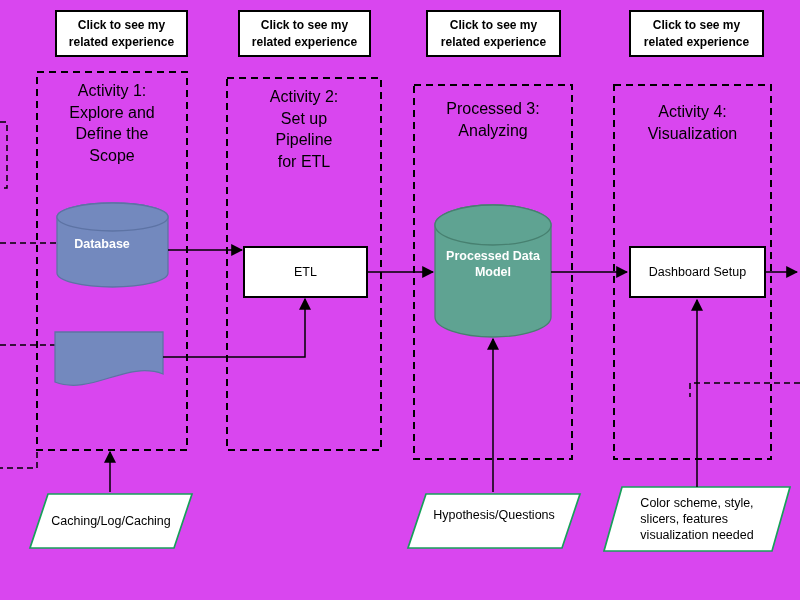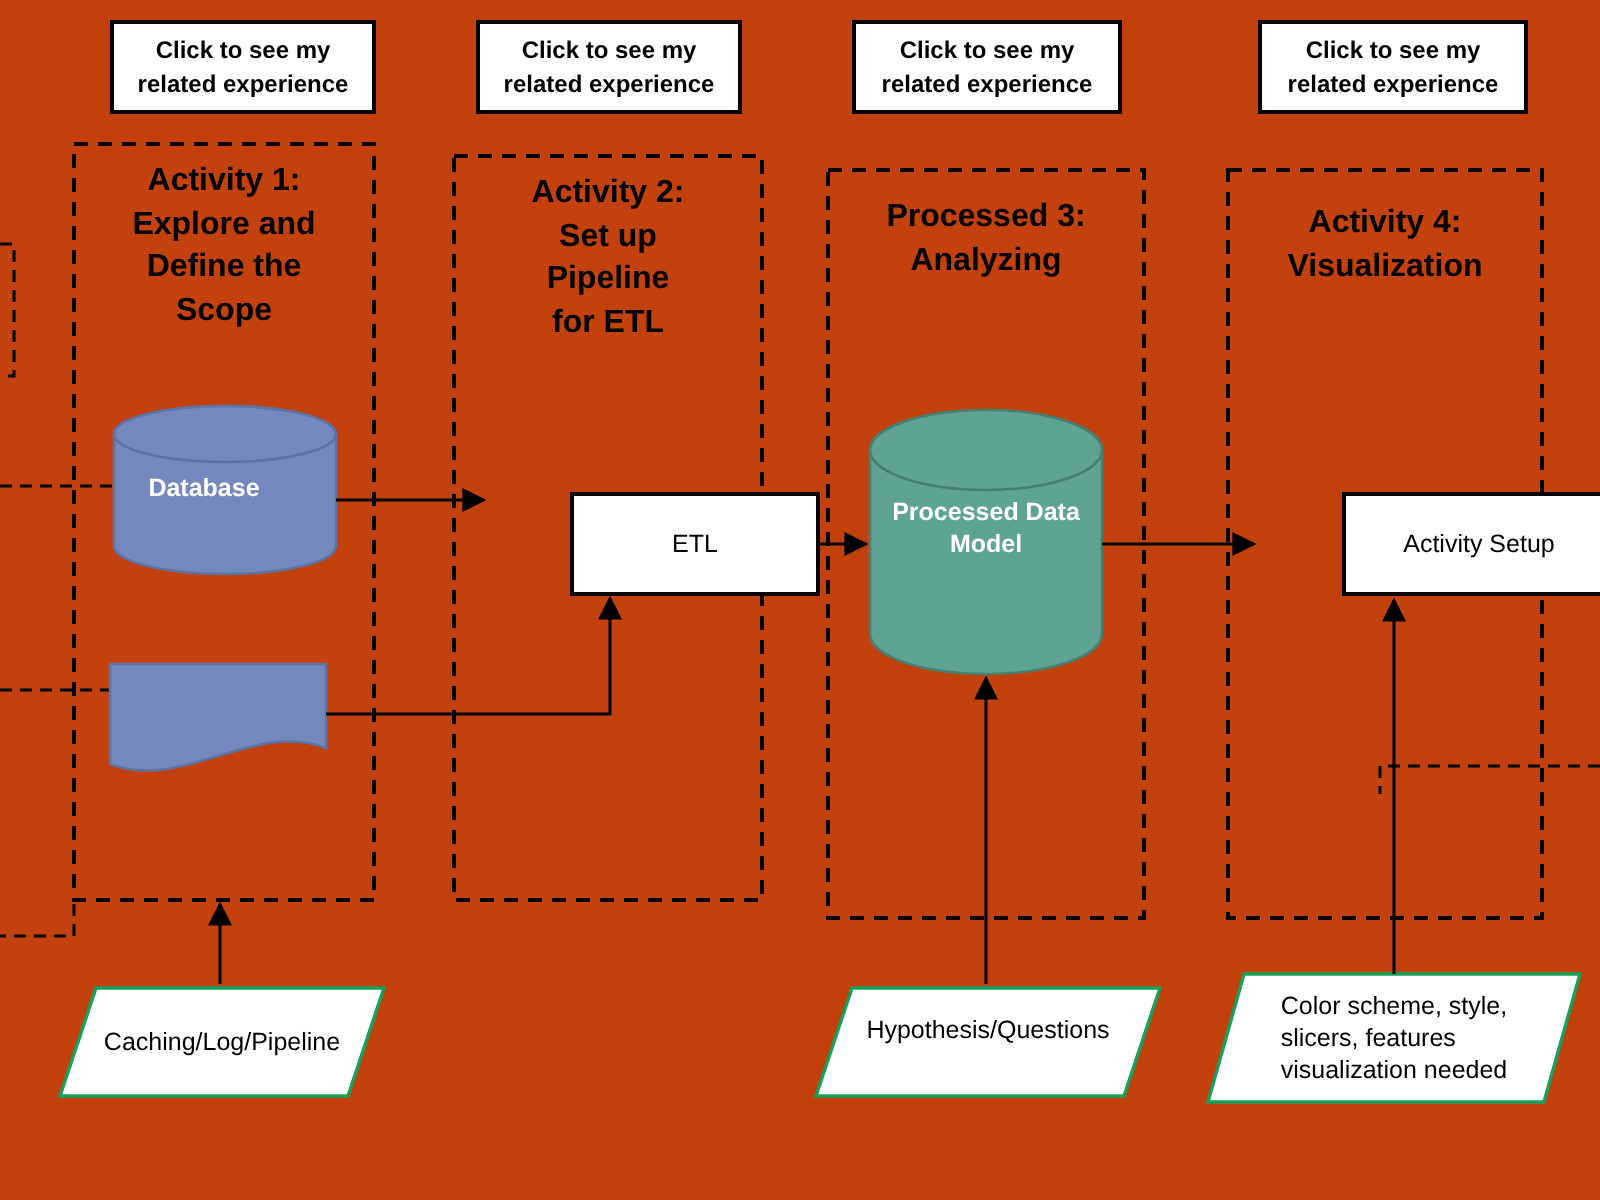--- a/index.html
+++ b/index.html
@@ -1,34 +1,34 @@
 <!DOCTYPE html>
 <html><head>
 <meta charset="utf-8">
 <style>
   * { margin: 0; padding: 0; box-sizing: border-box; }
   html, body { background: #ffffff; }
   body { font-family: "Liberation Sans", sans-serif; color: #000; }
-  .canvas { position: relative; width: 800px; height: 600px; background: #c2410c; overflow: hidden; }
+  .canvas { position: relative; width: 800px; height: 600px; background: #d946ef; overflow: hidden; }
   svg.layer { position: absolute; left: 0; top: 0; pointer-events: none; }
 
   .top-box {
     position: absolute; border: 2px solid #000; background: #fff;
     display: flex; align-items: center; justify-content: center;
     text-align: center; font-weight: 700; font-size: 12px; line-height: 1.35;
     white-space: pre-line; cursor: pointer;
   }
   .activity-title {
-    position: absolute; text-align: center; font-weight: 700;
+    position: absolute; text-align: center; font-weight: 400;
     font-size: 16px; line-height: 1.35; white-space: pre-line;
   }
   .node-box {
     position: absolute; border: 2px solid #000; background: #fff;
     display: flex; align-items: center; justify-content: center;
-    font-size: 12.5px; text-align: center; margin-left: 42px;
+    font-size: 12.5px; text-align: center;
   }
   .shape-label {
     position: absolute; display: flex; align-items: center; justify-content: center;
     text-align: center; color: #fff; font-weight: 700; font-size: 12.5px;
     line-height: 1.25; white-space: pre-line; pointer-events: none;
   }
   .input-label {
     position: absolute; display: flex; align-items: center; justify-content: center;
     text-align: left; font-size: 12.5px; line-height: 1.3;
     white-space: pre-line; pointer-events: none;
@@ -103,25 +103,25 @@
   <div class="activity-title" style="left:227px; top:86px;  width:154px">Activity 2:
 Set up
 Pipeline
 for ETL</div>
   <div class="activity-title" style="left:414px; top:98px;  width:158px">Processed 3:
 Analyzing</div>
   <div class="activity-title" style="left:614px; top:101px; width:157px">Activity 4:
 Visualization</div>
 
   <div class="node-box" style="left:243px; top:246px; width:125px; height:52px">ETL</div>
-  <div class="node-box" style="left:629px; top:246px; width:137px; height:52px">Activity Setup</div>
+  <div class="node-box" style="left:629px; top:246px; width:137px; height:52px">Dashboard Setup</div>
 
   <div class="shape-label" style="left:57px;  top:203px; width:90px; height:84px">Database</div>
   <div class="shape-label" style="left:435px; top:212px; width:116px; height:105px">Processed Data
 Model</div>
 
-  <div class="input-label" style="left:30px;  top:494px; width:162px; height:54px">Caching/Log/Pipeline</div>
+  <div class="input-label" style="left:30px;  top:494px; width:162px; height:54px">Caching/Log/Caching</div>
   <div class="input-label" style="left:408px; top:494px; width:172px; height:42px">Hypothesis/Questions</div>
   <div class="input-label" style="left:604px; top:487px; width:186px; height:64px">Color scheme, style,
 slicers, features
 visualization needed</div>
 
 </div>
 
 </body></html>

